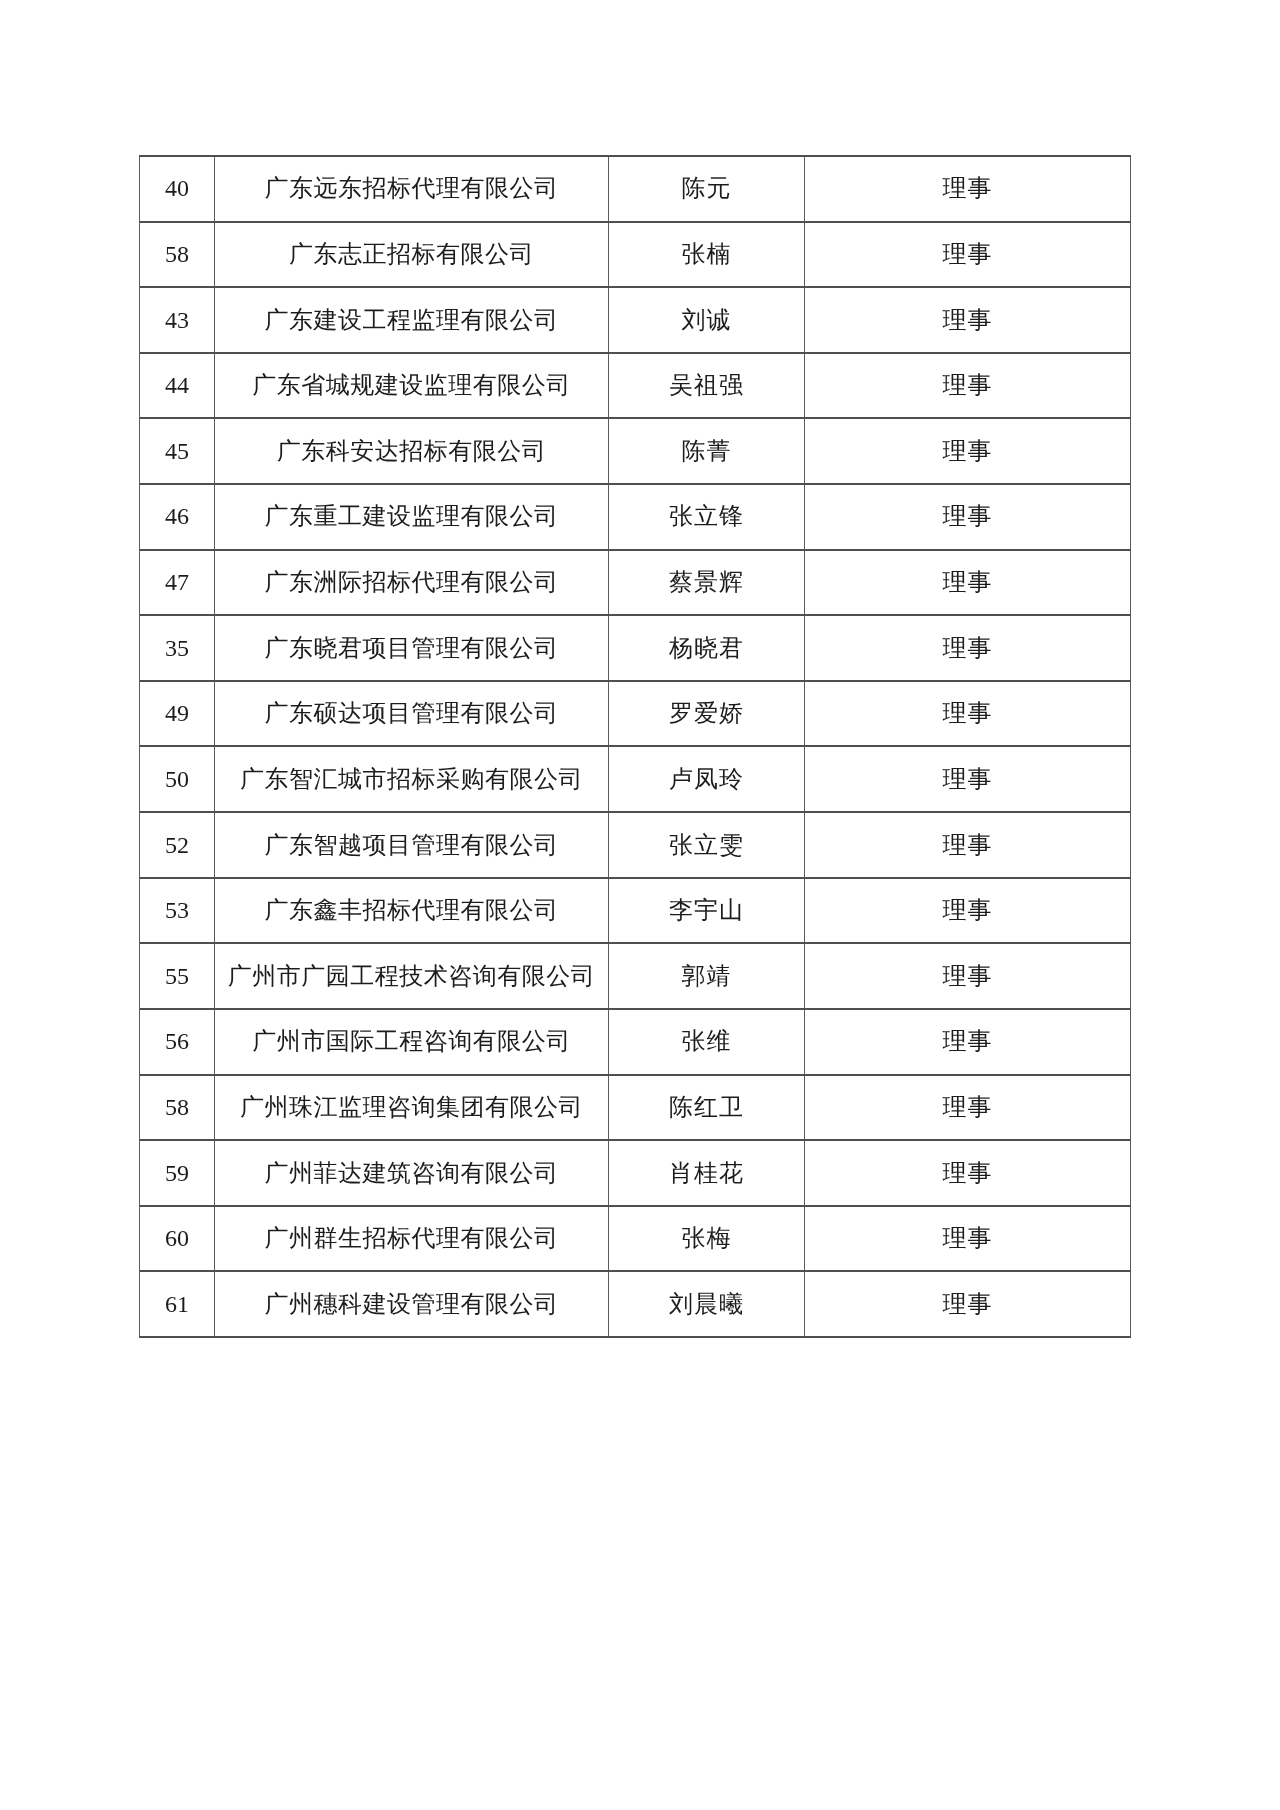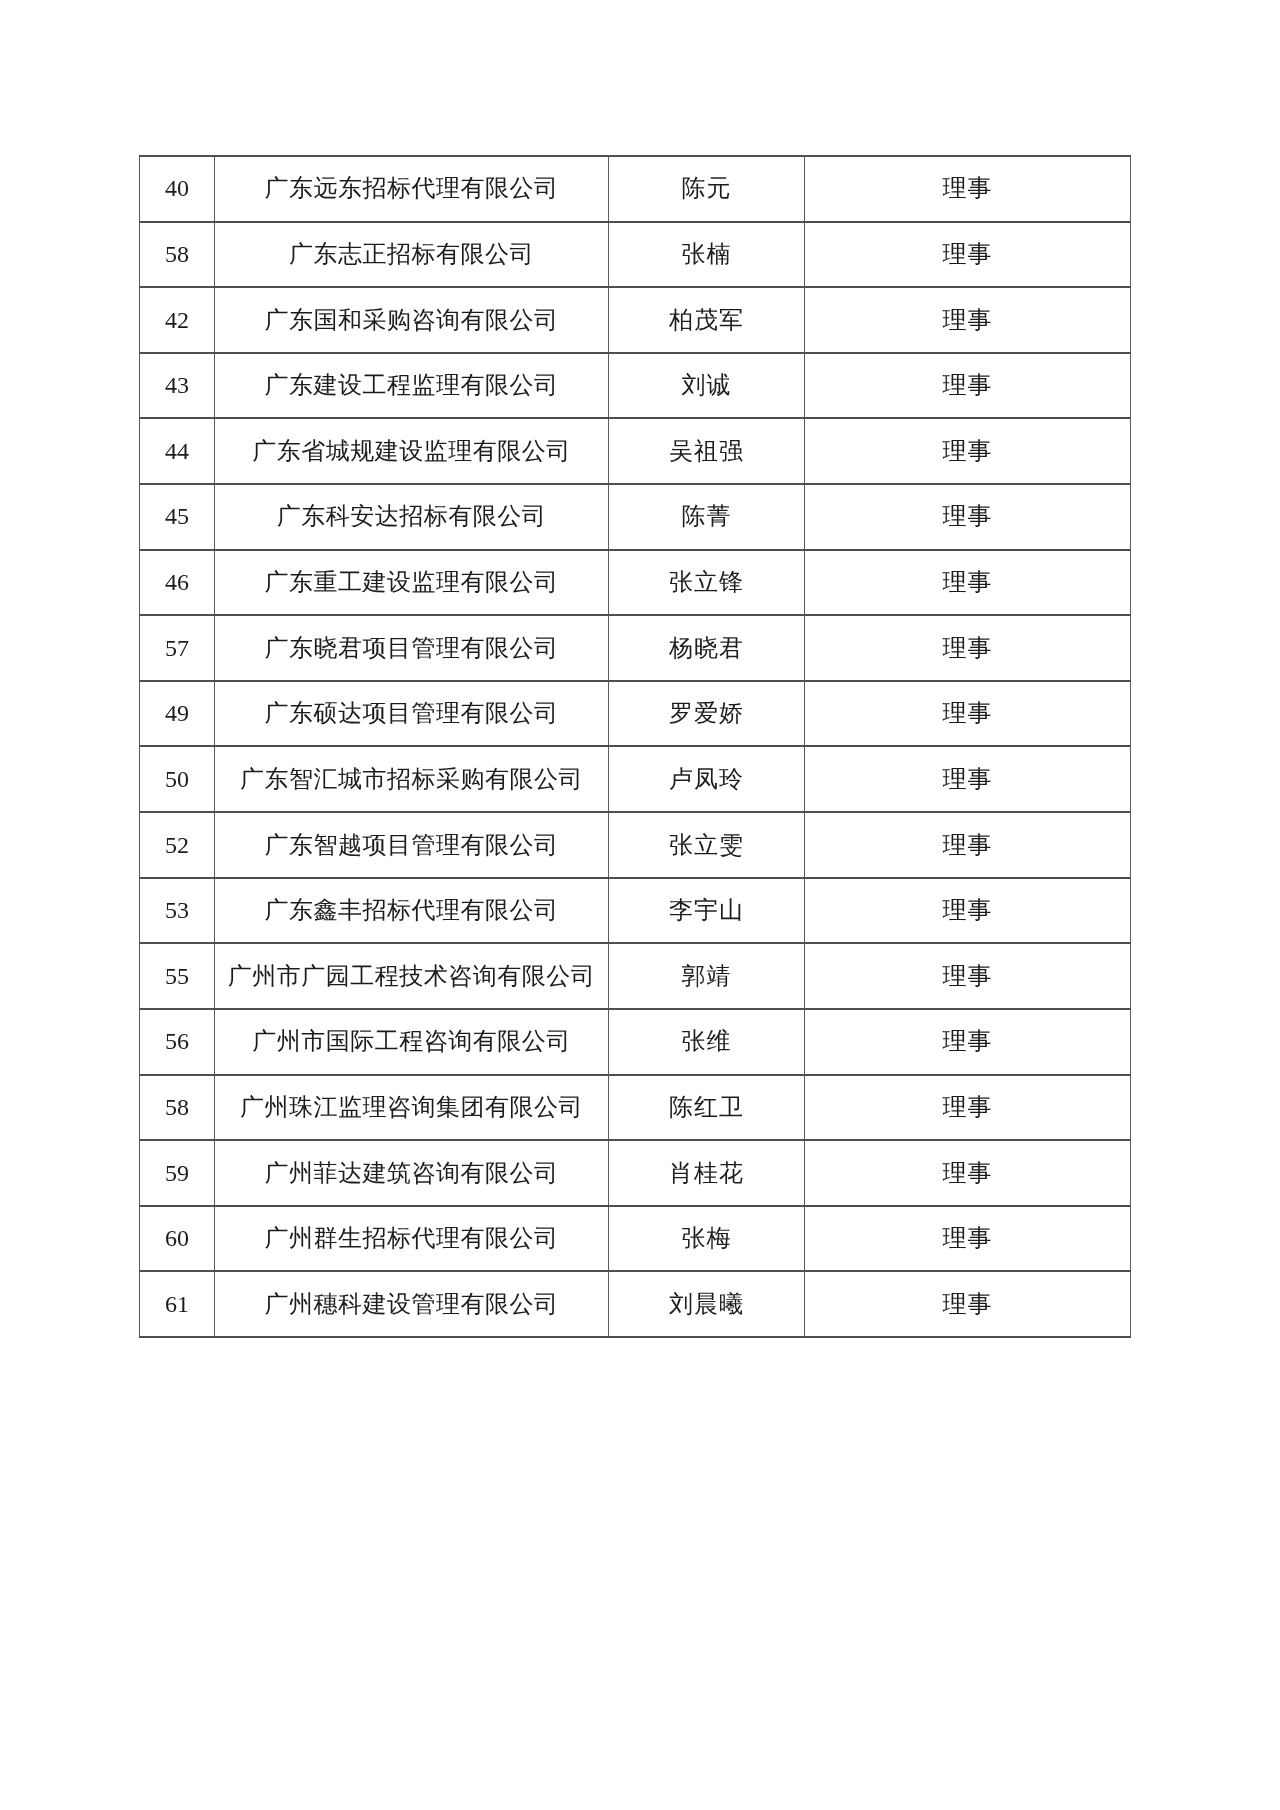--- a/index.html
+++ b/index.html
@@ -65,26 +65,20 @@
           <td class="person">陈元</td>
           <td class="role">理事</td>
         </tr>
         <tr>
           <td class="no">58</td>
           <td class="company">广东志正招标有限公司</td>
           <td class="person">张楠</td>
           <td class="role">理事</td>
         </tr>
         <tr>
-          <td class="no">42</td>
-          <td class="company">广东国和采购咨询有限公司</td>
-          <td class="person">柏茂军</td>
-          <td class="role">理事</td>
-        </tr>
-        <tr>
           <td class="no">43</td>
           <td class="company">广东建设工程监理有限公司</td>
           <td class="person">刘诚</td>
           <td class="role">理事</td>
         </tr>
         <tr>
           <td class="no">44</td>
           <td class="company">广东省城规建设监理有限公司</td>
           <td class="person">吴祖强</td>
           <td class="role">理事</td>
@@ -95,21 +89,27 @@
           <td class="person">陈菁</td>
           <td class="role">理事</td>
         </tr>
         <tr>
           <td class="no">46</td>
           <td class="company">广东重工建设监理有限公司</td>
           <td class="person">张立锋</td>
           <td class="role">理事</td>
         </tr>
         <tr>
-          <td class="no">57</td>
+          <td class="no">47</td>
+          <td class="company">广东洲际招标代理有限公司</td>
+          <td class="person">蔡景辉</td>
+          <td class="role">理事</td>
+        </tr>
+        <tr>
+          <td class="no">35</td>
           <td class="company">广东晓君项目管理有限公司</td>
           <td class="person">杨晓君</td>
           <td class="role">理事</td>
         </tr>
         <tr>
           <td class="no">49</td>
           <td class="company">广东硕达项目管理有限公司</td>
           <td class="person">罗爱娇</td>
           <td class="role">理事</td>
         </tr>

